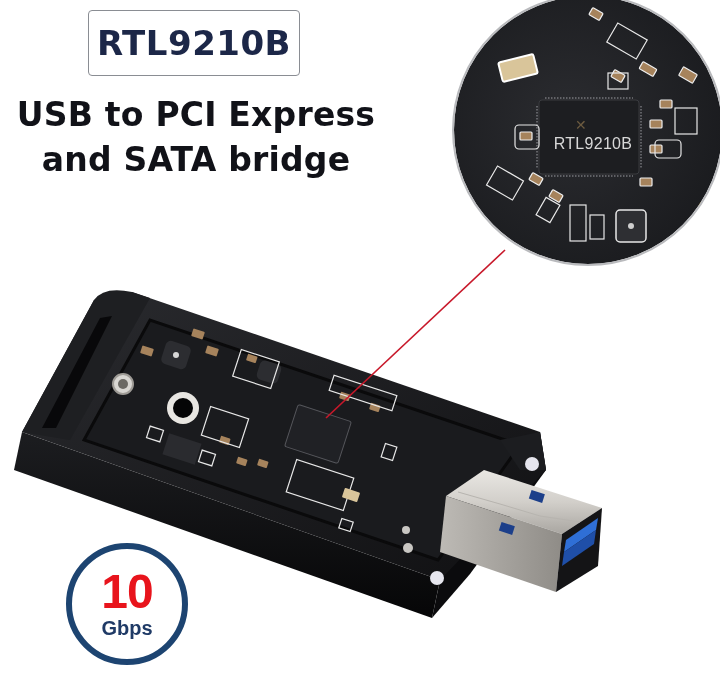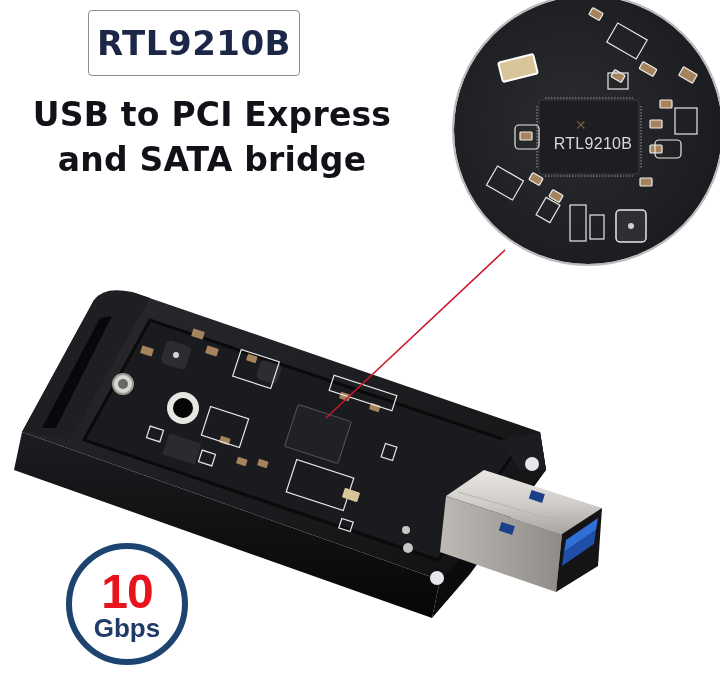--- a/index.html
+++ b/index.html
@@ -2,26 +2,26 @@
 <html><head>
   <meta charset="utf-8">
   <style>
     html, body { margin: 0; padding: 0; background: #ffffff; }
     body { width: 720px; height: 676px; position: relative; overflow: hidden; font-family: "DejaVu Sans", sans-serif; }
     #scene { position: absolute; left: 0; top: 0; width: 720px; height: 676px; }
     .chip-label { position: absolute; left: 88px; top: 10px; width: 212px; height: 66px; box-sizing: border-box;
       border: 1.5px solid #8a8d93; border-radius: 4px; background: #fff; display: flex; align-items: center; justify-content: center;
       color: #1c2748; font-family: "DejaVu Sans", sans-serif; font-weight: bold; font-size: 34px; letter-spacing: 0.5px; }
     .headline { position: absolute; left: 0; width: 392px; text-align: center; color: #111218;
-      font-family: "DejaVu Sans", sans-serif; font-weight: bold; font-size: 33px; line-height: 44px; letter-spacing: 0.2px; margin-left: 16px; }
+      font-family: "DejaVu Sans", sans-serif; font-weight: bold; font-size: 33px; line-height: 44px; letter-spacing: 0.2px; }
     .headline.l1 { top: 93px; }
     .headline.l2 { top: 138px; }
     .badge-text { position: absolute; text-align: center; font-family: Liberation Sans, sans-serif; font-weight: bold; }
     .badge-num { left: 67px; top: 566px; width: 120px; font-size: 48px; color: #e8141c; line-height: 52px; letter-spacing: -1px; }
-    .badge-unit { left: 67px; top: 616px; width: 120px; font-size: 26px; color: #1f3a66; line-height: 24px; }
+    .badge-unit { left: 67px; top: 616px; width: 120px; font-size: 20px; color: #1f3a66; line-height: 24px; }
     .zoom-label { position: absolute; left: 548px; top: 135px; width: 90px; text-align: center; font-family: "Liberation Sans", sans-serif;
       font-size: 16px; color: #d8d8d8; letter-spacing: 0.3px; transform: rotate(0deg); }
   </style>
 </head>
 <body>
 
 <svg id="scene" viewBox="0 0 720 676" xmlns="http://www.w3.org/2000/svg">
   <defs>
     <linearGradient id="encTop" x1="0" y1="0" x2="1" y2="1">
       <stop offset="0" stop-color="#2a2b2f"></stop>

